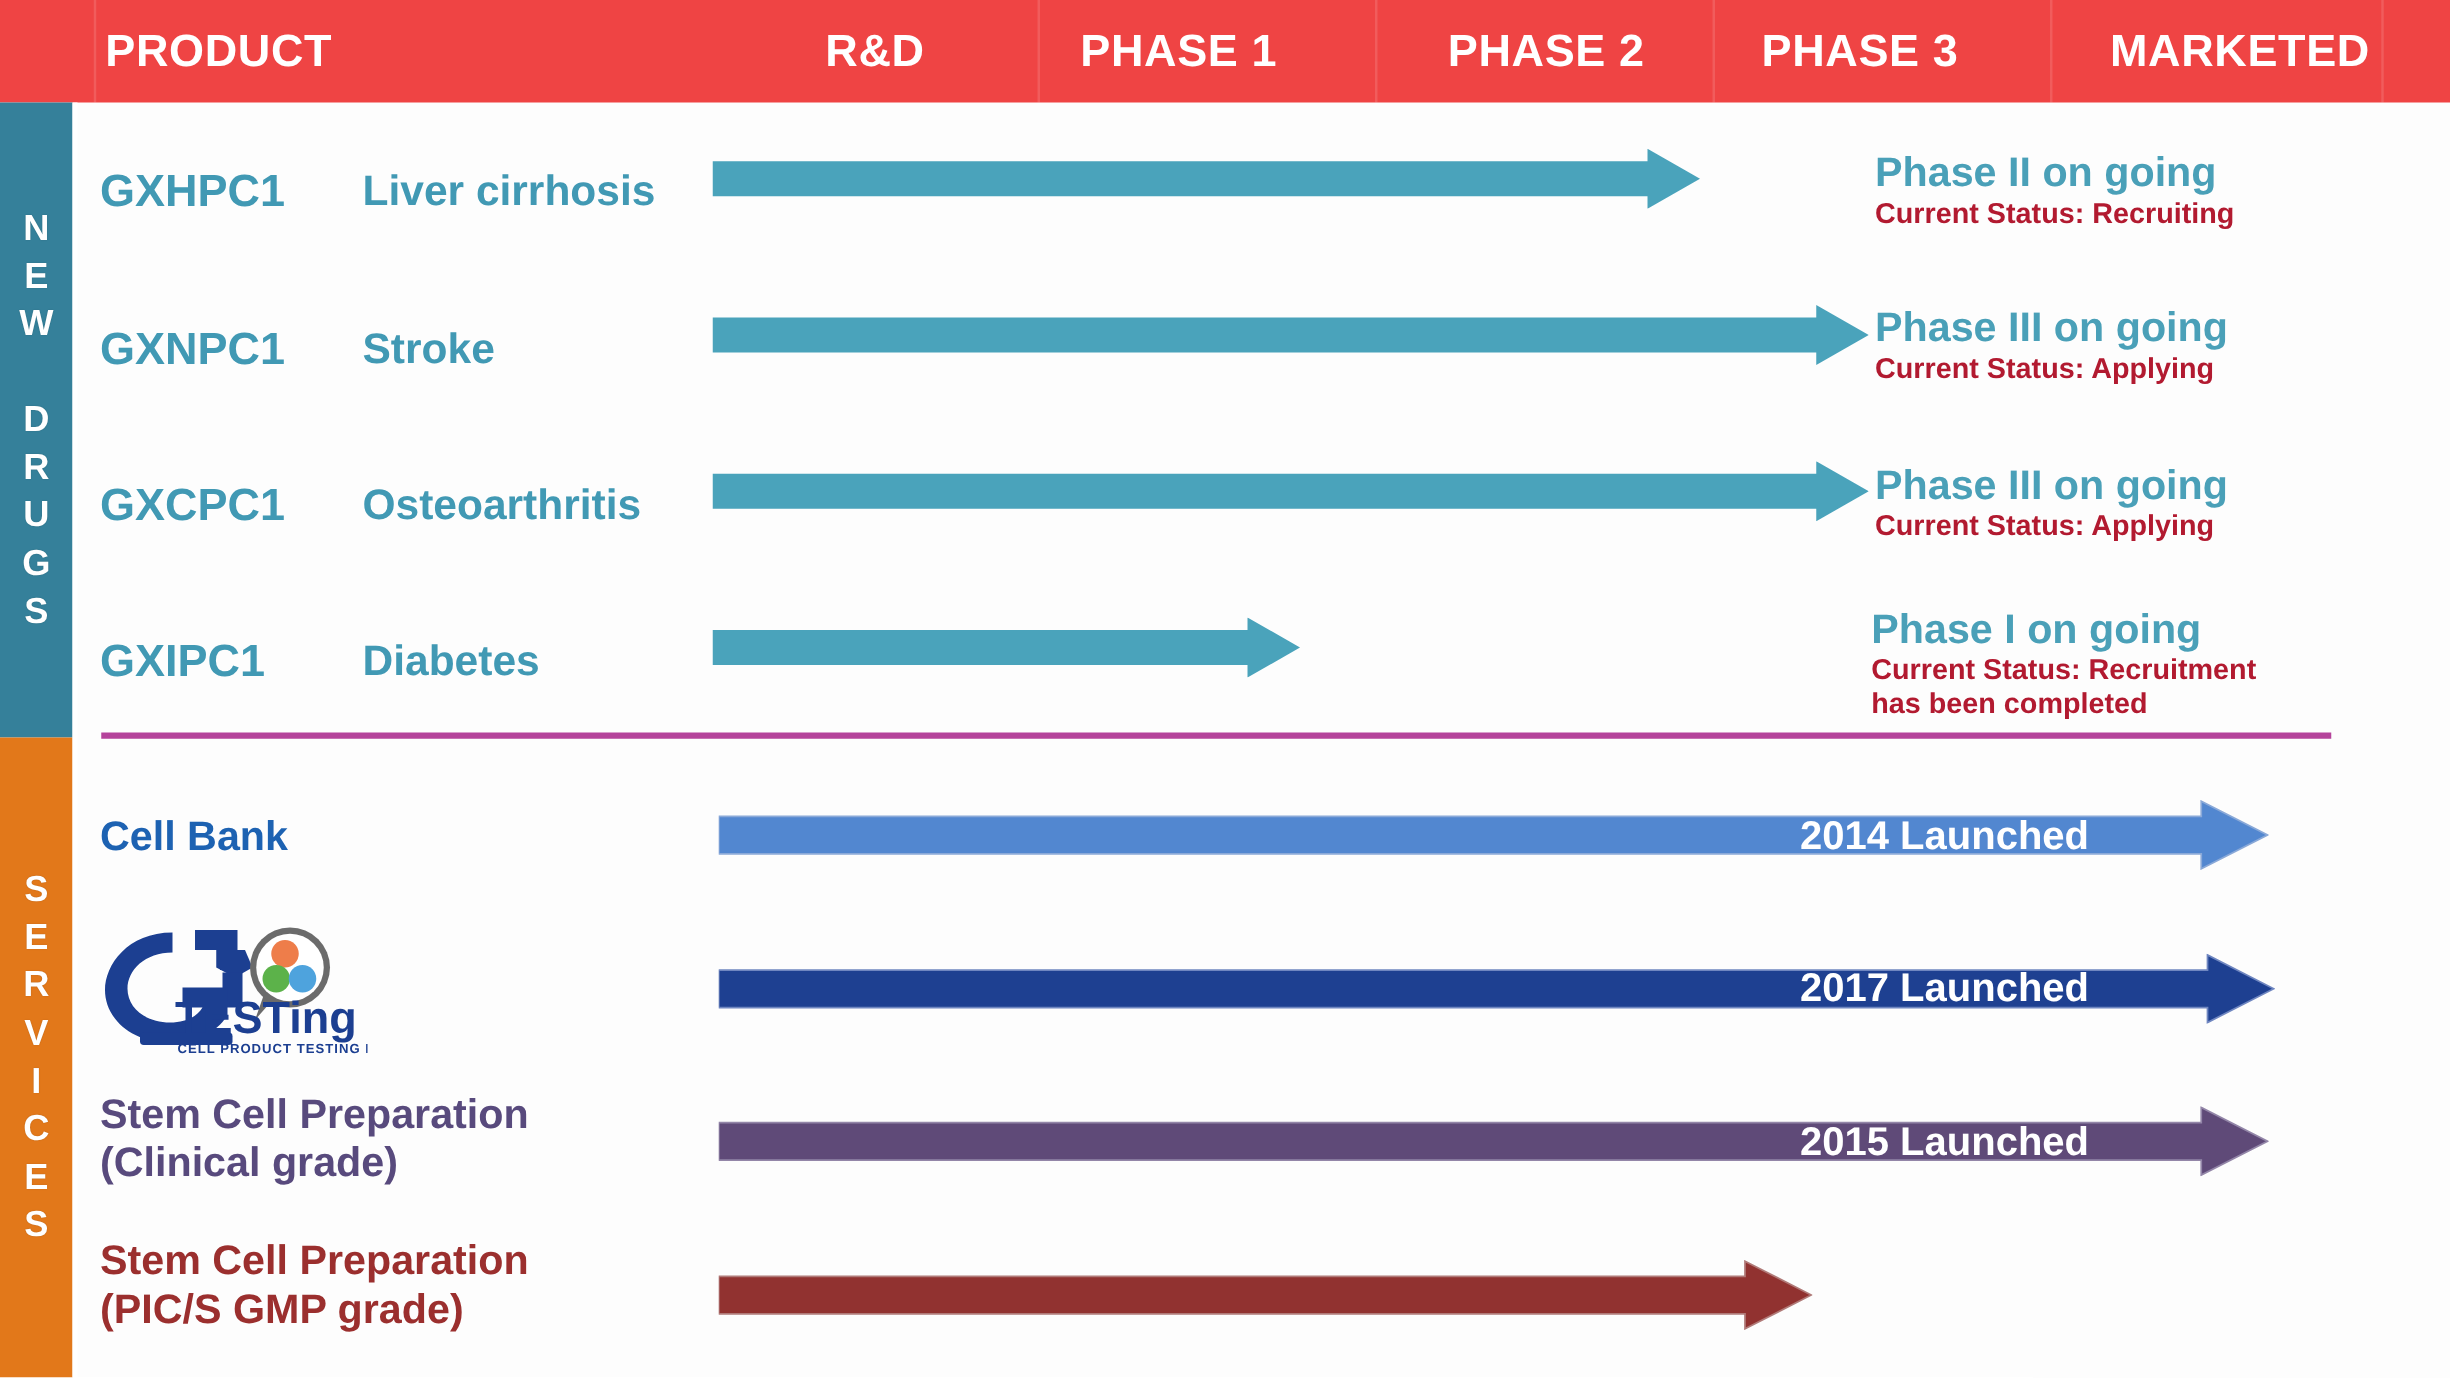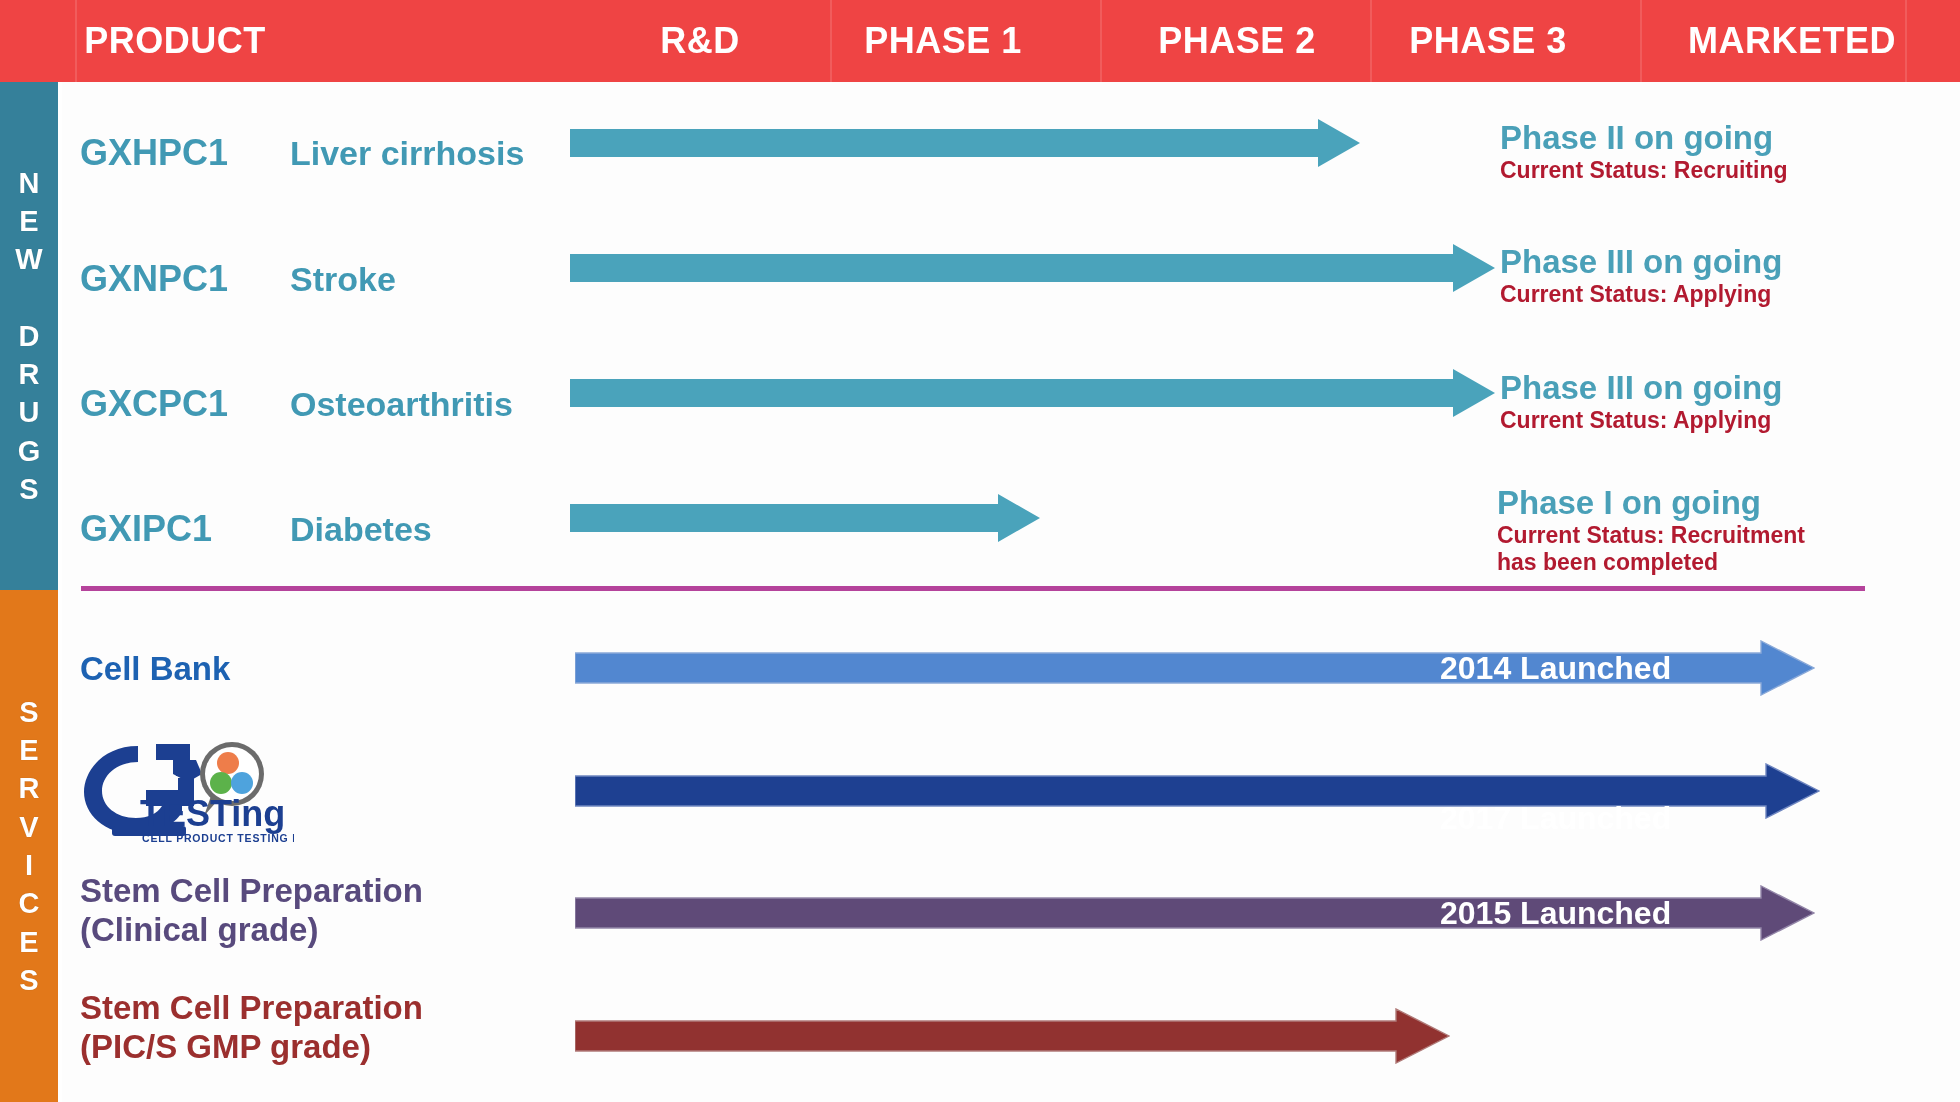--- a/index.html
+++ b/index.html
@@ -222,21 +222,21 @@
 
       <text x="62" y="96" font-family="Liberation Sans, sans-serif" font-size="36" font-weight="bold" fill="#1c3f91">TESTing</text>
       <text x="64" y="112" font-family="Liberation Sans, sans-serif" font-size="10.5" font-weight="bold" fill="#1c3f91" letter-spacing="0.8">CELL PRODUCT TESTING LAB</text>
     </svg>
   </div>
   <div class="arrow" style="left:575px; top:763px;">
     <svg width="1245" height="56" viewBox="0 0 1245 56">
       <path d="M0,13 L1191,13 L1191,1 L1244,28 L1191,55 L1191,43 L0,43 Z" fill="#1e4091" stroke="#6f86c0" stroke-width="1.4"></path>
     </svg>
   </div>
-  <div class="launch-label" style="left:1440px; top:772px; width:300px;margin-top:28px;">2017 Launched</div>
+  <div class="launch-label" style="left:1440px; top:772px; width:300px;">2017 Launched</div>
 
   <div class="svc-name svc-clinical" style="left:80px; top:872px;">Stem Cell Preparation
 (Clinical grade)</div>
   <div class="arrow" style="left:575px; top:885px;">
     <svg width="1240" height="56" viewBox="0 0 1240 56">
       <path d="M0,13 L1186,13 L1186,1 L1239,28 L1186,55 L1186,43 L0,43 Z" fill="#5f4a78" stroke="#9386a8" stroke-width="1.4"></path>
     </svg>
   </div>
   <div class="launch-label" style="left:1440px; top:895px; width:300px;">2015 Launched</div>
 

